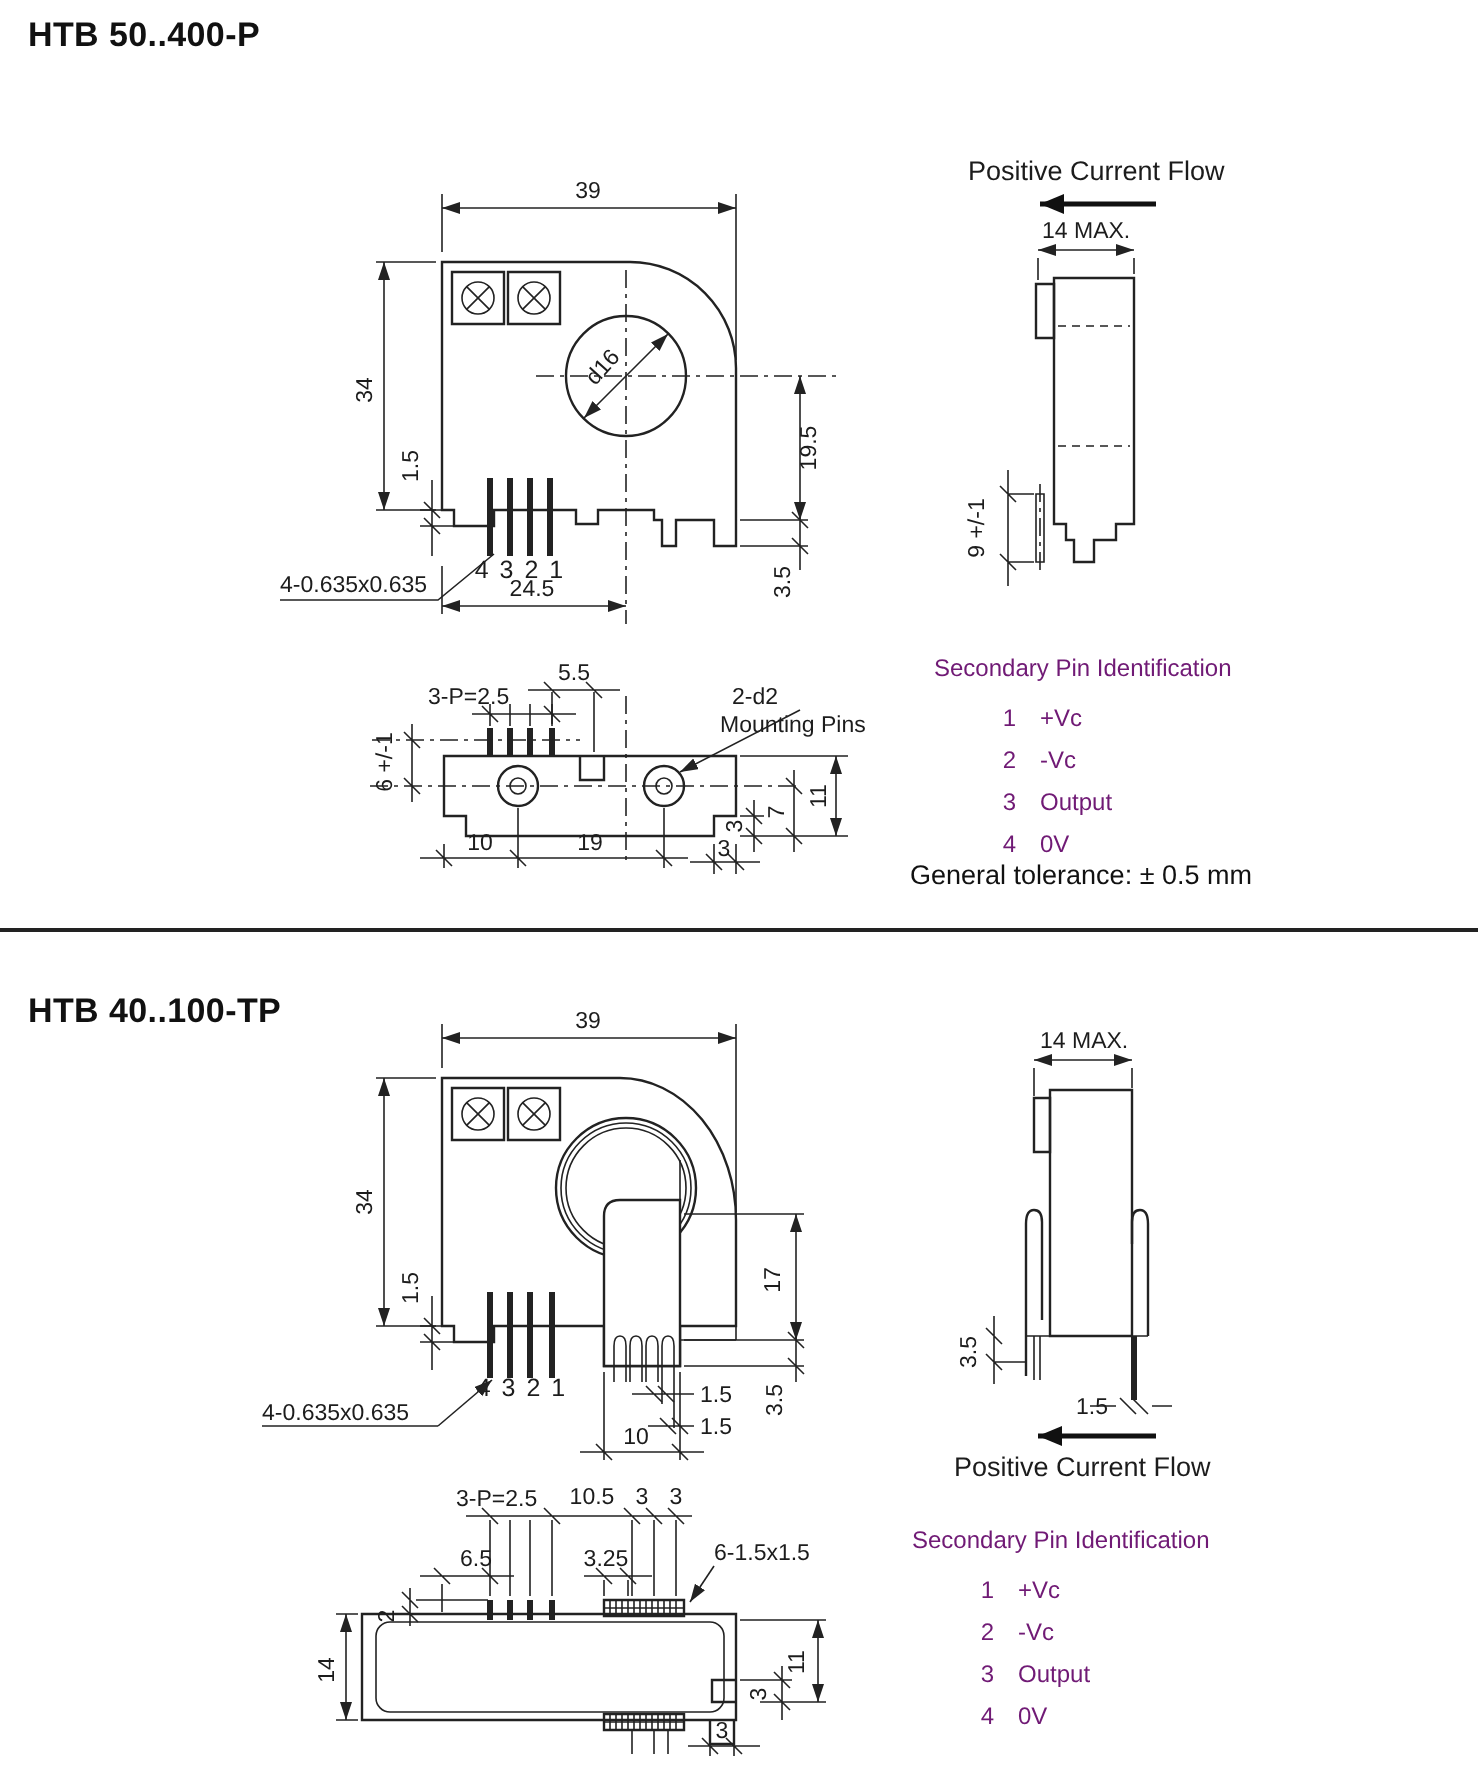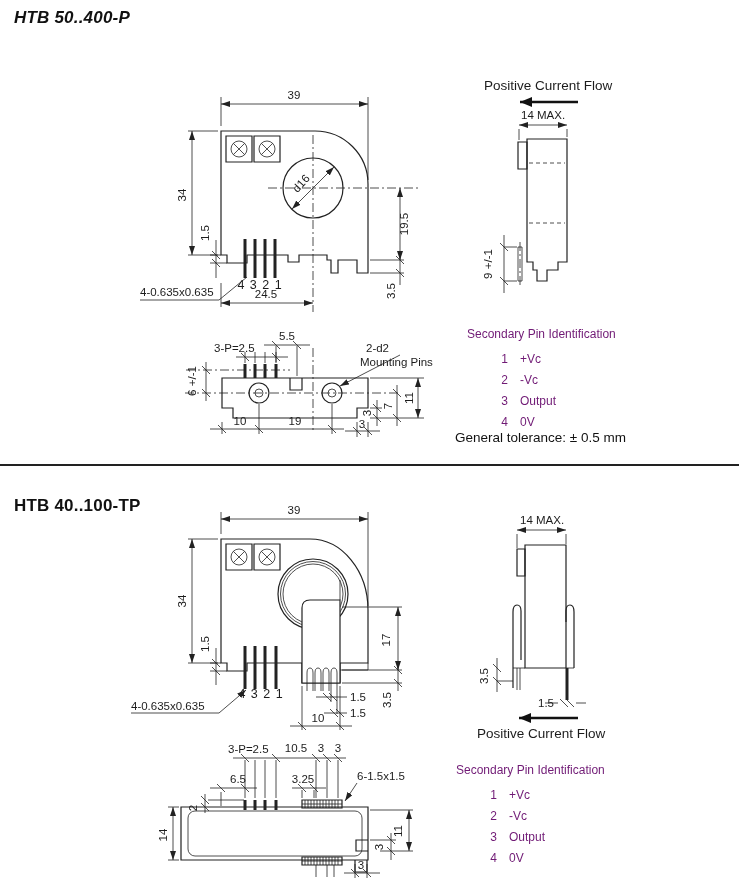--- a/index.html
+++ b/index.html
@@ -24,21 +24,21 @@
   .pinid .rows{margin-left:32px;}
   .pinid .row{display:flex;gap:12px;line-height:21px;}
   .pinid .n{min-width:9px;text-align:right;}
   .tol{position:absolute;font-size:13.5px;color:#111;text-align:right;}
 </style>
 </head>
 <body>
 
 <div class="page">
 
-  <div class="sheet-title" style="left:14px;top:8px;font-style:italic;">HTB 50..400-P</div>
+  <div class="sheet-title" style="left:14px;top:8px;">HTB 50..400-P</div>
   <div class="sheet-title" style="left:14px;top:496px;">HTB 40..100-TP</div>
   <div class="divider"></div>
 
   <svg width="739" height="885" viewBox="0 0 739 885">
     <defs>
       <marker id="arr" markerWidth="11" markerHeight="8" refX="9" refY="3" orient="auto-start-reverse" markerUnits="userSpaceOnUse">
         <path d="M0,0 L9,3 L0,6 Z" fill="#222"></path>
       </marker>
       <marker id="arrbig" markerWidth="15" markerHeight="12" refX="12" refY="5" orient="auto" markerUnits="userSpaceOnUse">
         <path d="M0,0 L12,5 L0,10 Z" fill="#111"></path>

